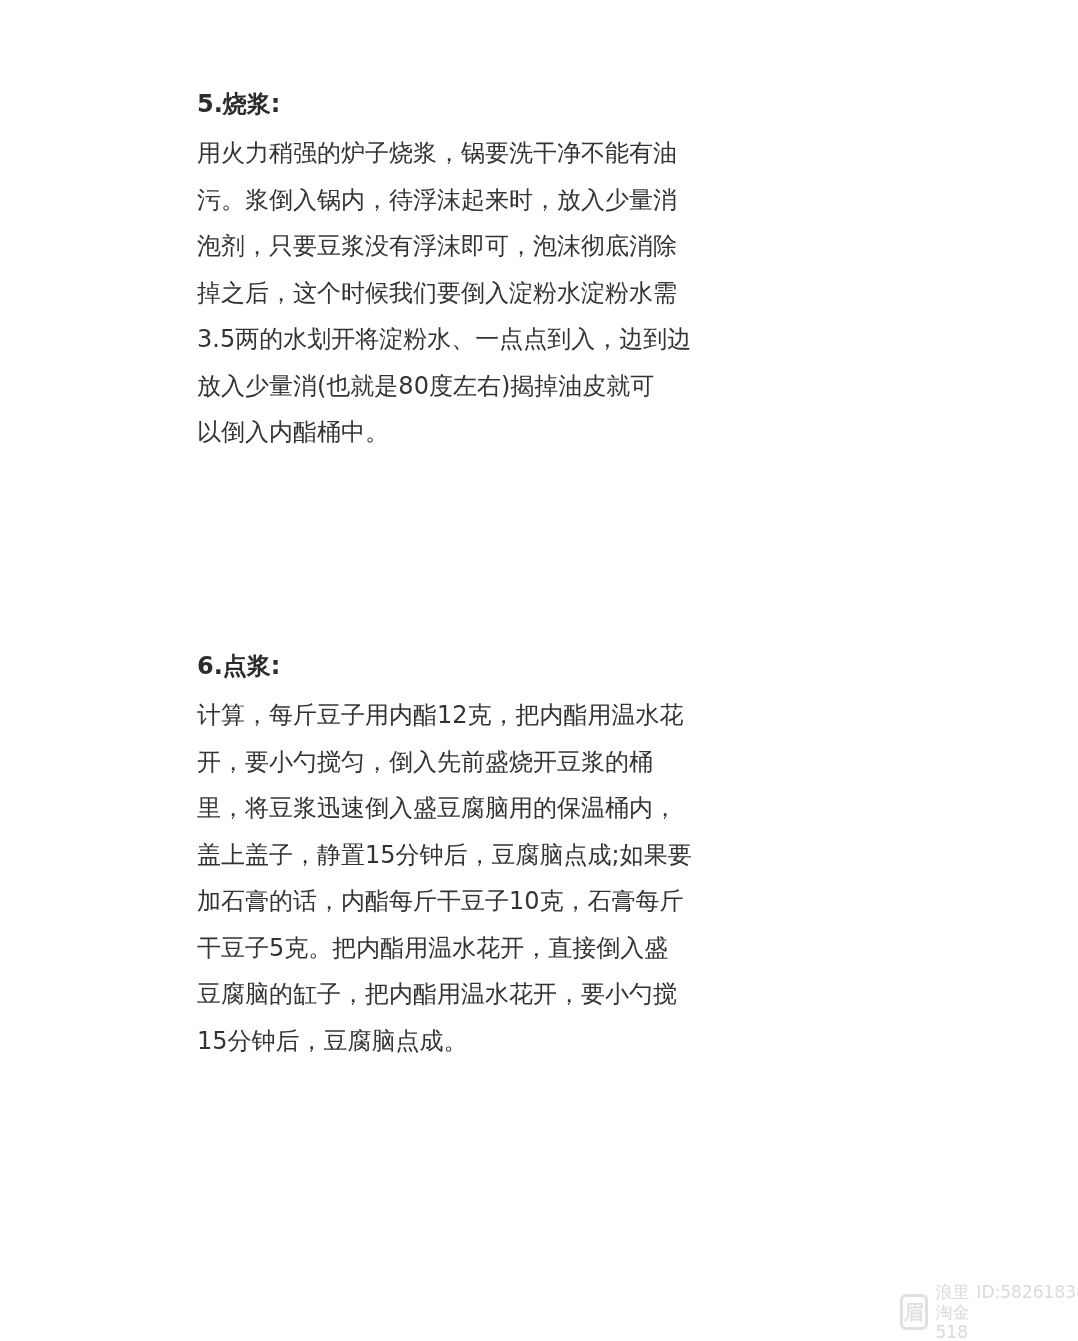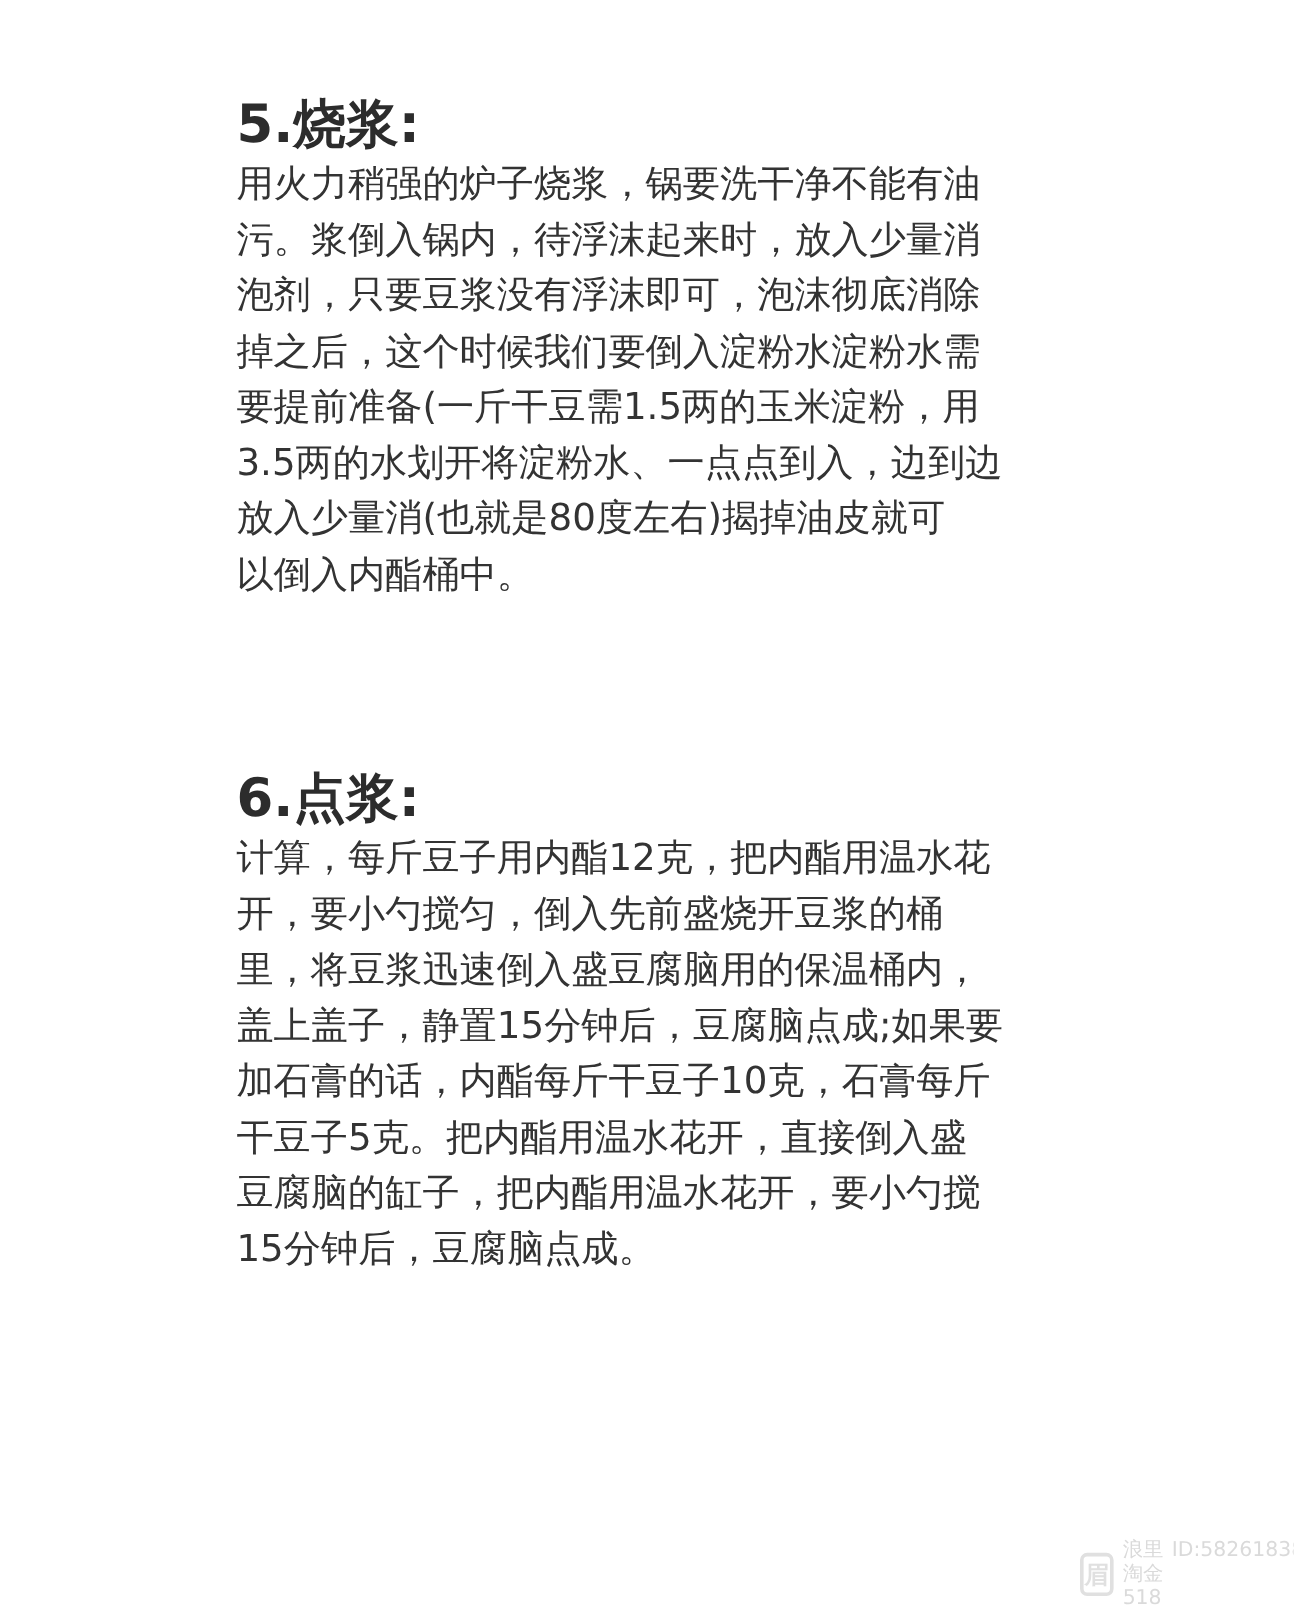--- a/index.html
+++ b/index.html
@@ -4,25 +4,25 @@
   <style>
     html, body { margin: 0; padding: 0; }
     body {
       width: 1078px; height: 1341px; background: #ffffff;
       position: relative; overflow: hidden;
       font-family: "DejaVu Sans", "Liberation Sans", sans-serif;
       color: #333333;
     }
     .content { position: absolute; left: 197px; top: 78px; width: 690px; }
     .heading {
-      font-size: 44px; font-weight: bold; color: #2c2c2c;
+      font-size: 24px; font-weight: bold; color: #2c2c2c;
       height: 52px; line-height: 52px; margin: 0;
     }
     .para-line {
-      font-size: 31px; line-height: 46.5px; height: 46.5px;
+      font-size: 24px; line-height: 46.5px; height: 46.5px;
       white-space: nowrap; margin: 0; color: #333;
     }
     .section2 { position: absolute; left: 197px; top: 640px; width: 690px; }
     .watermark {
       position: absolute; left: 900px; top: 1282px; display: flex; align-items: center;
       color: #dcdcdc;
     }
     .wm-icon {
       width: 36px; height: 36px; border: 3px solid #e0e0e0; border-radius: 6px;
       display: flex; align-items: center; justify-content: center;
@@ -33,21 +33,20 @@
   </style>
 </head>
 <body>
 
 <div class="content">
   <h2 class="heading">5.烧浆:</h2>
   <p class="para-line">用火力稍强的炉子烧浆，锅要洗干净不能有油</p>
   <p class="para-line">污。浆倒入锅内，待浮沫起来时，放入少量消</p>
   <p class="para-line">泡剂，只要豆浆没有浮沫即可，泡沫彻底消除</p>
   <p class="para-line">掉之后，这个时候我们要倒入淀粉水淀粉水需</p>
-  <p class="para-line">要提前准备(一斤干豆需1.5两的玉米淀粉，用</p>
   <p class="para-line">3.5两的水划开将淀粉水、一点点到入，边到边</p>
   <p class="para-line">放入少量消(也就是80度左右)揭掉油皮就可</p>
   <p class="para-line">以倒入内酯桶中。</p>
 </div>
 
 <div class="section2">
   <h2 class="heading">6.点浆:</h2>
   <p class="para-line">计算，每斤豆子用内酯12克，把内酯用温水花</p>
   <p class="para-line">开，要小勺搅匀，倒入先前盛烧开豆浆的桶</p>
   <p class="para-line">里，将豆浆迅速倒入盛豆腐脑用的保温桶内，</p>

